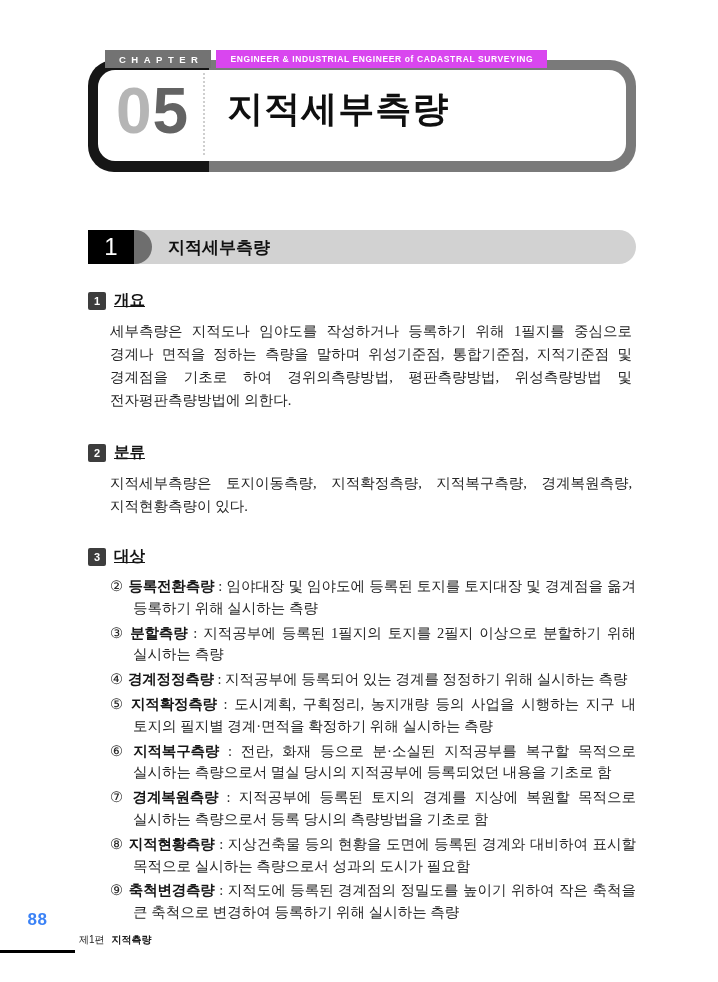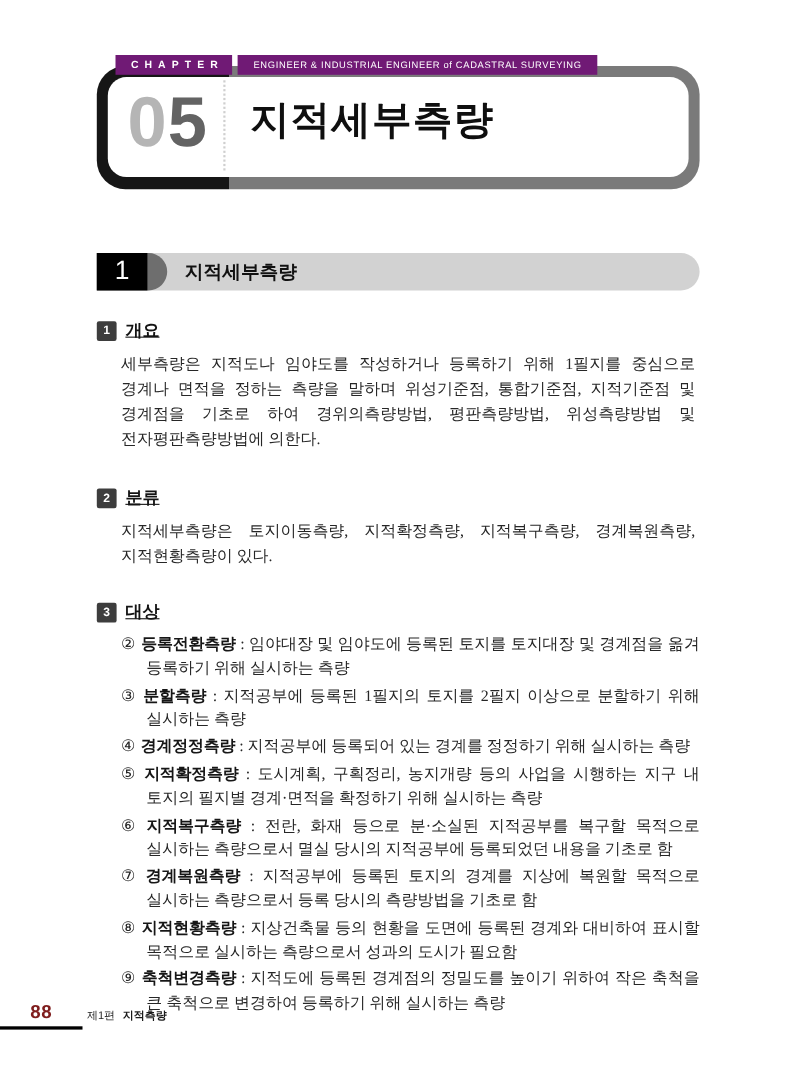--- a/index.html
+++ b/index.html
@@ -23,26 +23,26 @@
   .frame-inner {
     position:absolute; top:10px; left:10px; right:10px; bottom:11px;
     background:#ffffff; border-radius:17px;
   }
   .top-labels {
     position:absolute; top:0; left:17px; height:18px;
     display:flex; align-items:stretch;
     font-family:"Liberation Sans", sans-serif;
   }
   .chapter-label {
-    background:#701a75; color:#fff; font-size:9.5px; font-weight:bold;
+    background:#737373; color:#fff; font-size:9.5px; font-weight:bold;
     letter-spacing:5.5px; padding:0 8px 0 14px;
     display:flex; align-items:center;
   }
   .series-label {
-    background:#701a75; color:#fff; font-size:8.5px; font-weight:normal;
+    background:#d946ef; color:#fff; font-size:8.5px; font-weight:bold;
     letter-spacing:0.6px; padding:0 14px; margin-left:5px;
     display:flex; align-items:center; white-space:nowrap;
   }
   .header-content {
     position:absolute; top:22px; left:22px; right:24px; height:84px;
     display:flex; align-items:center;
     font-family:"Liberation Sans", sans-serif;
   }
   .chapter-num {
     font-size:64px; font-weight:bold; line-height:1; letter-spacing:1px;
@@ -116,22 +116,22 @@
   }
 
   
   .footer {
     position:absolute; left:0; top:910px;
     display:flex; align-items:flex-end;
     font-family:"Liberation Sans", sans-serif;
   }
   .page-num-box {
     width:75px; border-bottom:3px solid #000;
-    text-align:center; font-size:17px; font-weight:bold; color:#7f1d1d;
-    padding-bottom:3px; letter-spacing:0.5px;
+    text-align:center; font-size:17px; font-weight:bold; color:#3b82f6;
+    padding-bottom:20px; letter-spacing:0.5px;
   }
   .footer-text {
     margin-left:4px; padding-bottom:6px;
     font-size:10px; font-weight:bold; color:#1a1a1a;
   }
   .footer-text .part { margin-right:7px; font-weight:normal; color:#222; }
 </style>
 </head>
 <body>
 

